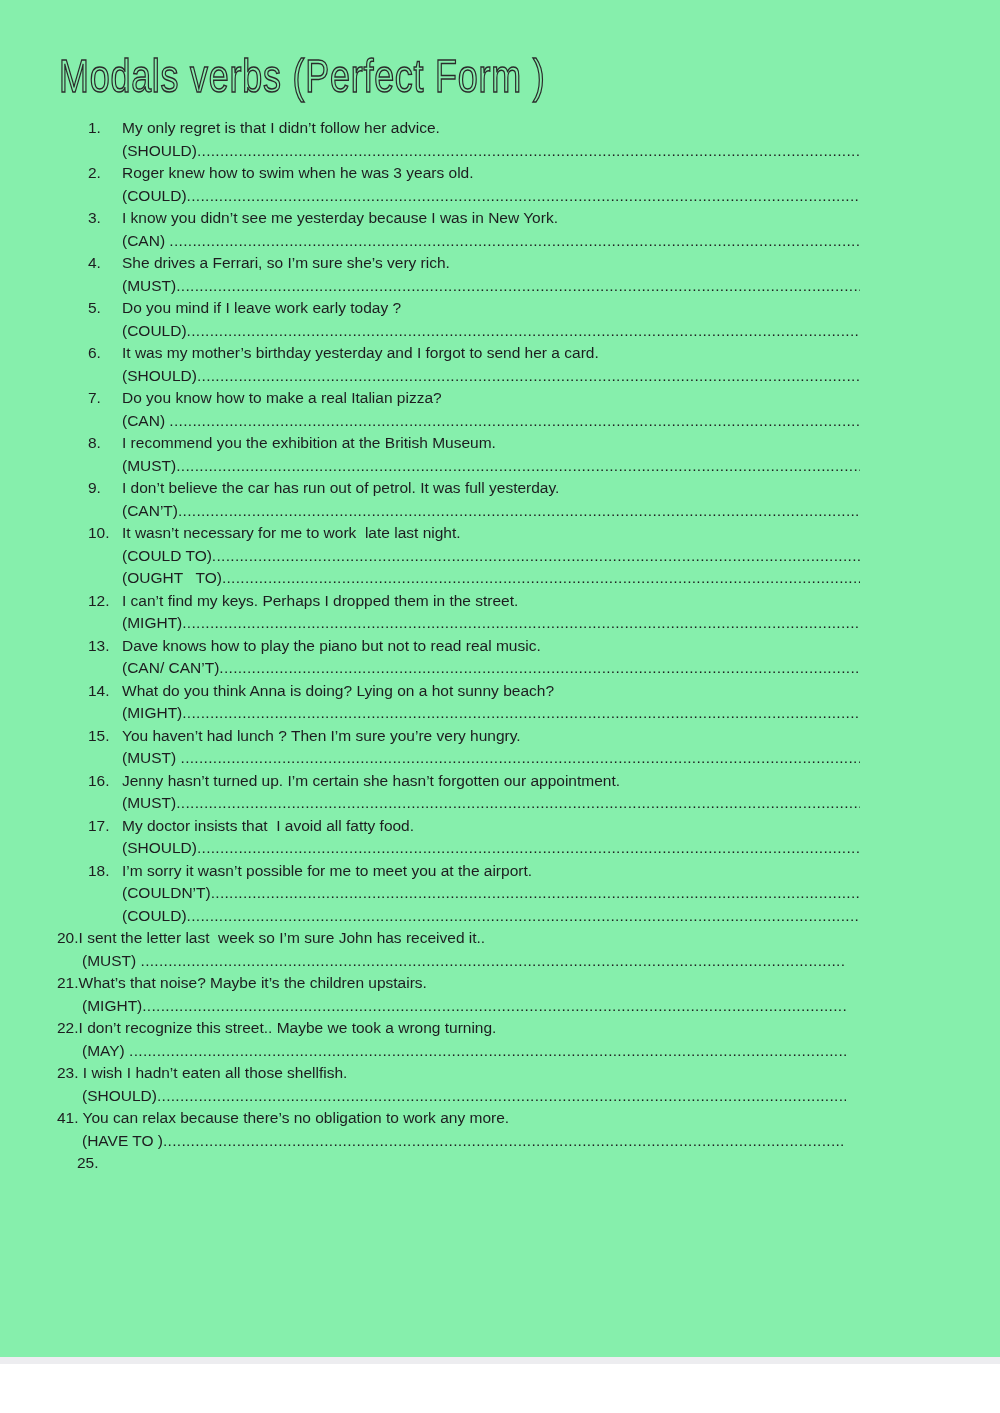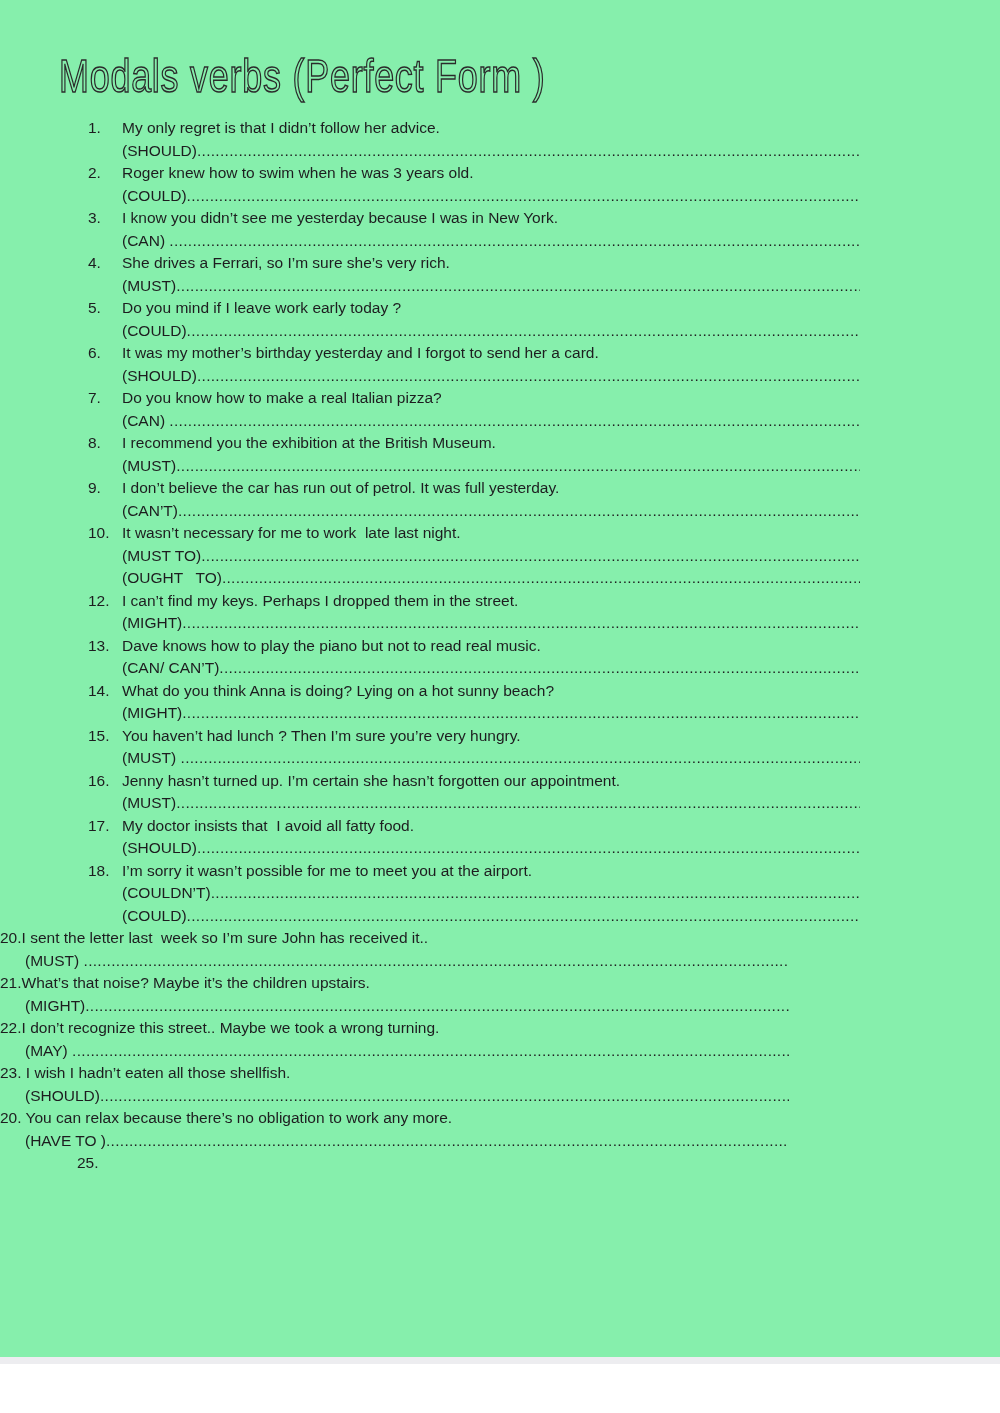--- a/index.html
+++ b/index.html
@@ -11,21 +11,21 @@
     position:absolute;left:59px;top:49px;
     font-size:46px;font-weight:400;white-space:pre;
     color:transparent;-webkit-text-stroke:1.5px #2b2b2b;
     transform:scaleX(0.78);transform-origin:left top;
     letter-spacing:1px;
   }
 
   .worksheet{position:absolute;left:0;top:117px;width:1000px;color:#1d1d1f;font-size:15.5px;}
   .line{height:22.5px;line-height:22.5px;overflow:hidden;display:flex;}
   .item-numbered{margin-left:88px;width:772px;}
-  .item-flush{width:789px;text-align:right;}
+  .item-flush{margin-left:57px;width:789px;text-align:right;}
   .num{flex:0 0 34px;white-space:pre;}
   .ind{flex:0 0 34px;}
   .ind2{flex:0 0 25px;}
   .sentence,.lead,.modal{white-space:pre;flex:0 0 auto;}
   .dots{flex:1 1 auto;overflow:hidden;white-space:pre;letter-spacing:0.3px;}
   .lastnum{margin-left:77px;height:22.5px;line-height:22.5px;}
 
   
   .footer{position:absolute;left:24px;top:1379px;font-size:27px;letter-spacing:-0.3px;white-space:pre;}
   .brand-light{color:#717176;font-weight:400;}
@@ -140,21 +140,21 @@
       <span class="dots">........................................................................................................................................................................................................................................................................................................</span>
     </div>
   </div>
         <div class="item-numbered">
     <div class="line">
       <span class="num">10.</span>
       <span class="sentence">It wasn’t necessary for me to work  late last night.</span>
     </div>
     <div class="line">
       <span class="ind"></span>
-      <span class="modal">(MUST TO)</span>
+      <span class="modal">(COULD TO)</span>
       <span class="dots">........................................................................................................................................................................................................................................................................................................</span>
     </div>
   </div>
         <div class="item-numbered">
     <div class="line">
       <span class="ind"></span>
       <span class="modal">(OUGHT   TO)</span>
       <span class="dots">........................................................................................................................................................................................................................................................................................................</span>
     </div>
   </div>
@@ -277,21 +277,21 @@
       <span class="lead">23. I wish I hadn’t eaten all those shellfish.</span>
     </div>
     <div class="line">
       <span class="ind2"></span>
       <span class="modal">(SHOULD)</span>
       <span class="dots">........................................................................................................................................................................................................................................................................................................</span>
     </div>
   </div>
         <div class="item-flush">
     <div class="line">
-      <span class="lead">20. You can relax because there’s no obligation to work any more.</span>
+      <span class="lead">41. You can relax because there’s no obligation to work any more.</span>
     </div>
     <div class="line">
       <span class="ind2"></span>
       <span class="modal">(HAVE TO )</span>
       <span class="dots">........................................................................................................................................................................................................................................................................................................</span>
     </div>
   </div>
       </div>
     <div class="lastnum">25.</div>
   </div>

